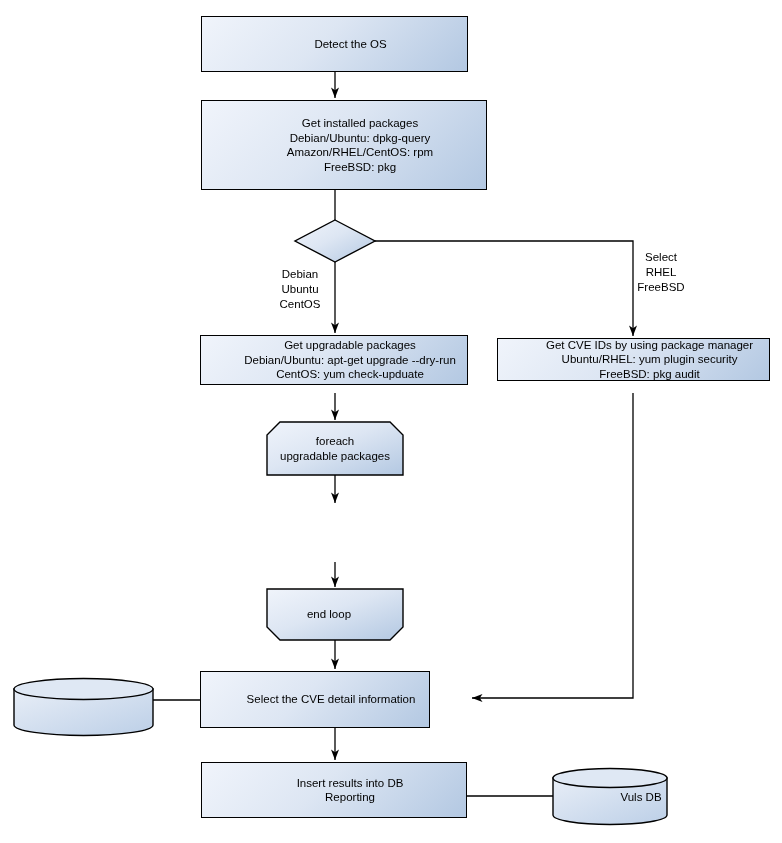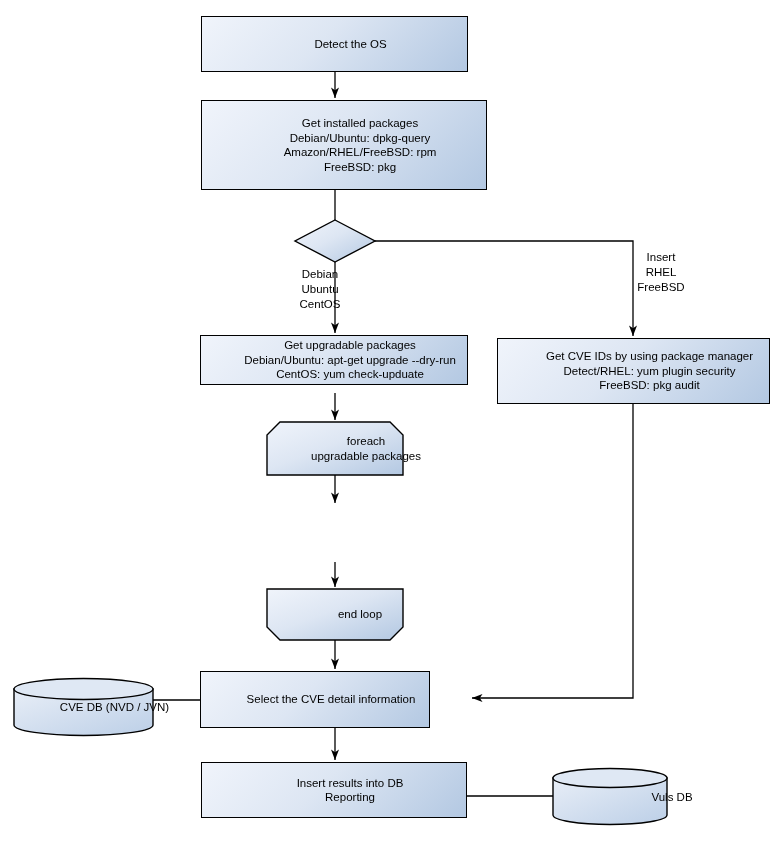--- a/index.html
+++ b/index.html
@@ -26,21 +26,20 @@
     background:linear-gradient(135deg,#f0f4fb 0%,#dde6f3 45%,#b3c8e2 100%);
     padding-left:32px;
   }
   .shape-label{ 
     position:absolute;
     display:flex;flex-direction:column;
     align-items:center;justify-content:center;
     text-align:center;
     font-size:11.5px;line-height:14.5px;
     z-index:2;
-    margin-left:31px;
   }
   .edge-label{
     position:absolute;
     text-align:center;
     font-size:11.5px;line-height:15px;
     z-index:2;
   }
   .edge-label span, .node span, .shape-label span{display:block;white-space:nowrap;}
 </style>
 </head>
@@ -94,68 +93,65 @@
     </g>
   </svg>
 
   <div class="node process" style="left:201px;top:16px;width:267px;height:56px">
     <span>Detect the OS</span>
   </div>
 
   <div class="node process" style="left:201px;top:100px;width:286px;height:90px">
     <span>Get installed packages</span>
     <span>Debian/Ubuntu: dpkg-query</span>
-    <span>Amazon/RHEL/FreeBSD: rpm</span>
+    <span>Amazon/RHEL/CentOS: rpm</span>
     <span>FreeBSD: pkg</span>
   </div>
 
   <div class="node process" style="left:200px;top:335px;width:268px;height:50px">
     <span>Get upgradable packages</span>
     <span>Debian/Ubuntu: apt-get upgrade --dry-run</span>
     <span>CentOS: yum check-upduate</span>
   </div>
 
-  <div class="node process" style="left:497px;top:338px;width:273px;height:66px">
+  <div class="node process" style="left:497px;top:338px;width:273px;height:43px">
     <span>Get CVE IDs by using package manager</span>
-    <span>Detect/RHEL: yum plugin security</span>
+    <span>Ubuntu/RHEL: yum plugin security</span>
     <span>FreeBSD: pkg audit</span>
   </div>
 
   <div class="shape-label" style="left:267px;top:422px;width:136px;height:53px">
     <span>foreach</span>
     <span>upgradable packages</span>
   </div>
 
 
   <div class="shape-label" style="left:267px;top:589px;width:124px;height:51px">
     <span>end loop</span>
   </div>
 
   <div class="node process" style="left:200px;top:671px;width:230px;height:57px">
     <span>Select the CVE detail information</span>
   </div>
 
-  <div class="shape-label" style="left:14px;top:686px;width:139px;height:42px">
-    <span>CVE DB (NVD / JVN)</span>
-  </div>
 
   <div class="node process" style="left:201px;top:762px;width:266px;height:56px">
     <span>Insert results into DB</span>
     <span>Reporting</span>
   </div>
 
   <div class="shape-label" style="left:586px;top:776px;width:110px;height:42px">
     <span>Vuls DB</span>
   </div>
 
-  <div class="edge-label" style="left:292px;top:267px;width:56px">
+  <div class="edge-label" style="left:272px;top:267px;width:56px">
     <span>Debian</span>
     <span>Ubuntu</span>
     <span>CentOS</span>
   </div>
 
   <div class="edge-label" style="left:631px;top:250px;width:60px">
-    <span>Insert</span>
+    <span>Select</span>
     <span>RHEL</span>
     <span>FreeBSD</span>
   </div>
 
 </div>
 
 </body></html>

